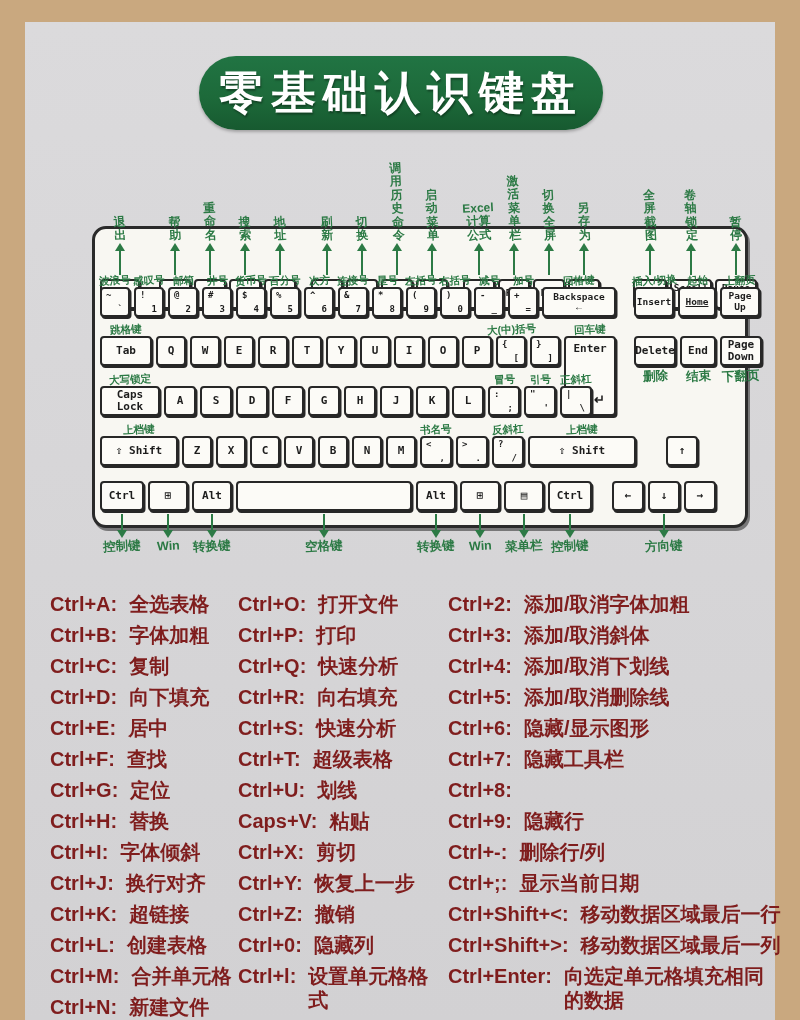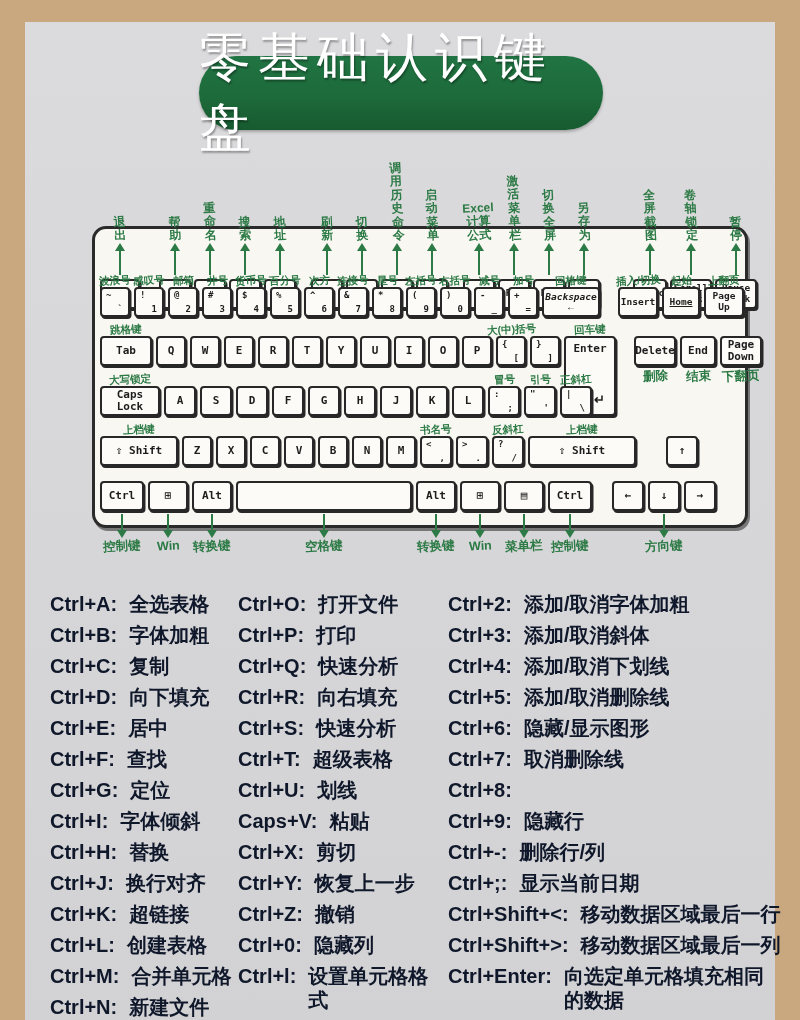--- a/index.html
+++ b/index.html
@@ -6,21 +6,21 @@
   #canvas{position:relative;width:800px;height:1020px;overflow:hidden;
     background:#c9a87f;font-family:"Liberation Sans",sans-serif}
   .panel{position:absolute;left:25px;top:22px;width:750px;height:998px;
     background:linear-gradient(180deg,#dbdadc 0%,#d6d5d7 55%,#d2d1d3 100%)}
 
   
   .title-pill{position:absolute;left:199px;top:56px;width:404px;height:74px;
     background:linear-gradient(180deg,#217443 0%,#1d6a3a 55%,#175a30 100%);
     border-radius:40px;display:flex;align-items:center;justify-content:center;
     box-shadow:0 2px 3px rgba(0,0,0,.25)}
-  .title-pill span{color:#fff;font-size:52px;font-weight:normal;letter-spacing:7px;
+  .title-pill span{color:#fff;font-size:45px;font-weight:bold;letter-spacing:7px;
     text-shadow:1px 2px 2px rgba(0,0,0,.35)}
 
   
   .kb{position:absolute;left:92px;top:150px;width:662px;height:424px}
   .kb-outline{position:absolute;left:0;top:76px;width:650px;height:296px;
     border:3px solid #2a2a2a;border-radius:14px;background:#f8f7f2;
     box-shadow:2px 3px 0 rgba(42,42,42,.55)}
   .krow{position:absolute;left:8px;display:flex;align-items:flex-start}
   .row-fn{top:12px;align-items:flex-end}
   .row-num{top:122px}
@@ -63,21 +63,21 @@
   .arrow-down::after{content:"";position:absolute;bottom:-7px;left:-4px;
     border:5px solid transparent;border-top:8px solid #2c7a45}
 
   
   .shortcuts{position:absolute;left:50px;top:592px;width:726px}
   .sc-col{position:absolute;top:0}
   .sc-col1{left:0;width:188px}
   .sc-col2{left:188px;width:206px}
   .sc-col3{left:398px;width:352px}
   .sc-item{display:flex;align-items:flex-start;margin-bottom:7px;
-    font-size:20px;line-height:24px;font-weight:600;color:#0f172a}
+    font-size:20px;line-height:24px;font-weight:600;color:#7f1d1d}
   .sc-keys{white-space:nowrap}
   .sc-desc{margin-left:12px}
 </style>
 </head>
 <body>
 
 <div id="canvas">
   <div class="panel"></div>
 
   <div class="title-pill">
@@ -533,21 +533,21 @@
 
     <div class="ann-below">
       
     </div>
   </div>
         <div class="cell has-ann">
     <div class="ann-top">
       <span class="ann-text">回格键</span>
     </div>
 
-    <div class="key" style="width: 58px; font-style: italic;">
+    <div class="key" style="width: 74px;">
 
       <span class="klabel">Backspace</span>
       <span class="ksub">←</span>
 
     </div>
 
     <div class="ann-below">
       
     </div>
   </div>
@@ -1412,28 +1412,28 @@
   </div>
         <div class="sc-item">
     <span class="sc-keys">Ctrl+F:</span>
     <span class="sc-desc">查找</span>
   </div>
         <div class="sc-item">
     <span class="sc-keys">Ctrl+G:</span>
     <span class="sc-desc">定位</span>
   </div>
         <div class="sc-item">
+    <span class="sc-keys">Ctrl+H:</span>
+    <span class="sc-desc">替换</span>
+  </div>
+        <div class="sc-item">
     <span class="sc-keys">Ctrl+I:</span>
     <span class="sc-desc">字体倾斜</span>
   </div>
         <div class="sc-item">
-    <span class="sc-keys">Ctrl+H:</span>
-    <span class="sc-desc">替换</span>
-  </div>
-        <div class="sc-item">
     <span class="sc-keys">Ctrl+J:</span>
     <span class="sc-desc">换行对齐</span>
   </div>
         <div class="sc-item">
     <span class="sc-keys">Ctrl+K:</span>
     <span class="sc-desc">超链接</span>
   </div>
         <div class="sc-item">
     <span class="sc-keys">Ctrl+L:</span>
     <span class="sc-desc">创建表格</span>
@@ -1517,21 +1517,21 @@
         <div class="sc-item">
     <span class="sc-keys">Ctrl+5:</span>
     <span class="sc-desc">添加/取消删除线</span>
   </div>
         <div class="sc-item">
     <span class="sc-keys">Ctrl+6:</span>
     <span class="sc-desc">隐藏/显示图形</span>
   </div>
         <div class="sc-item">
     <span class="sc-keys">Ctrl+7:</span>
-    <span class="sc-desc">取消删除线</span>
+    <span class="sc-desc">隐藏工具栏</span>
   </div>
         <div class="sc-item">
     <span class="sc-keys">Ctrl+8:</span>
   </div>
         <div class="sc-item">
     <span class="sc-keys">Ctrl+9:</span>
     <span class="sc-desc">隐藏行</span>
   </div>
         <div class="sc-item">
     <span class="sc-keys">Ctrl+-:</span>

